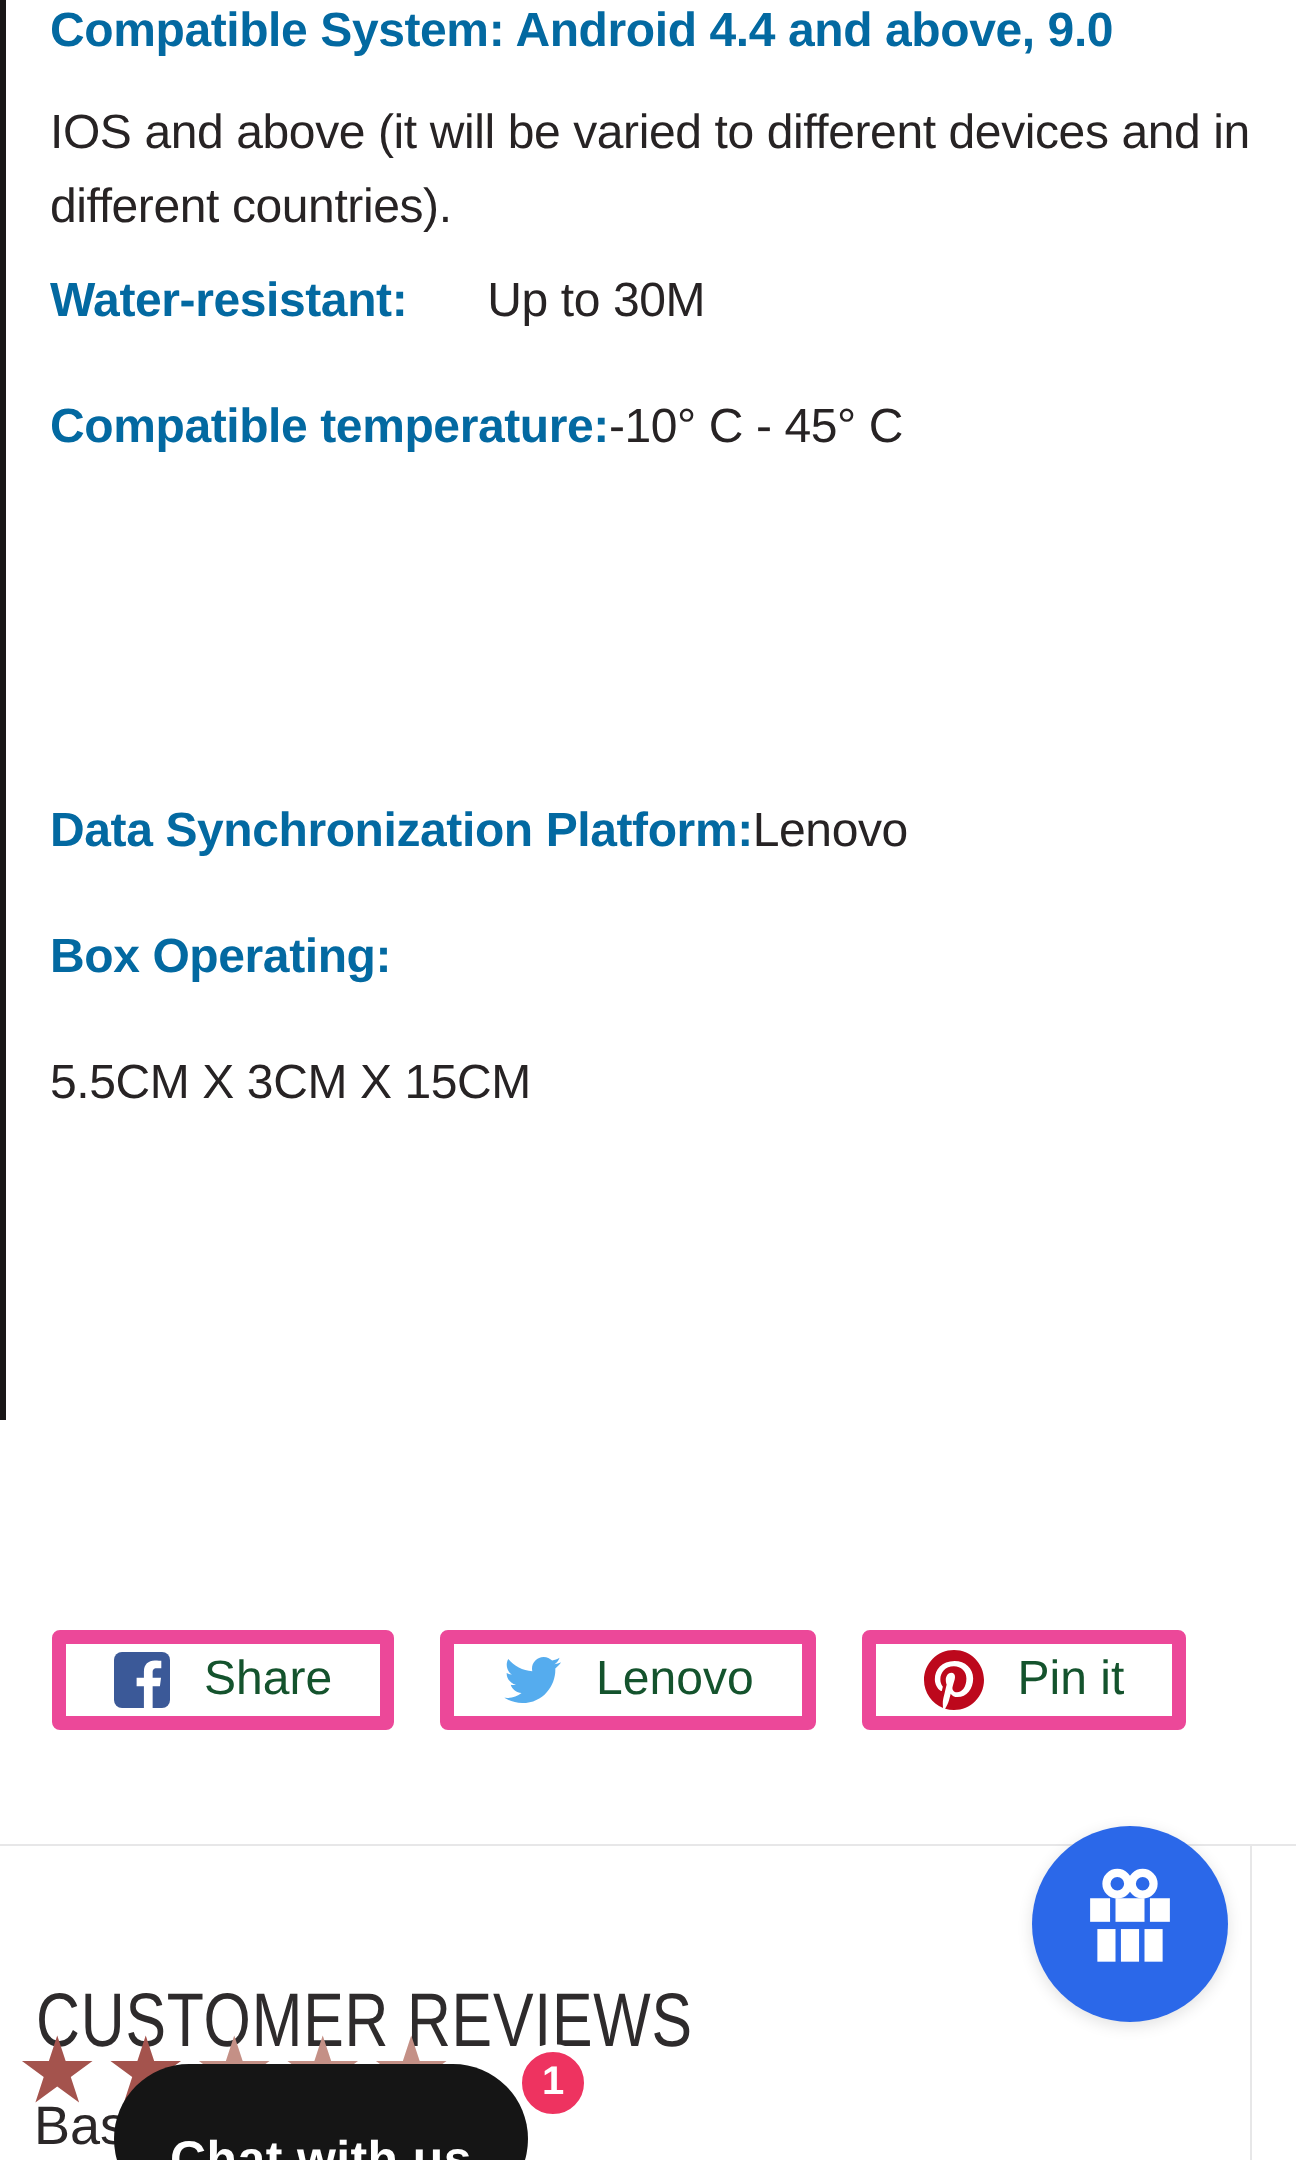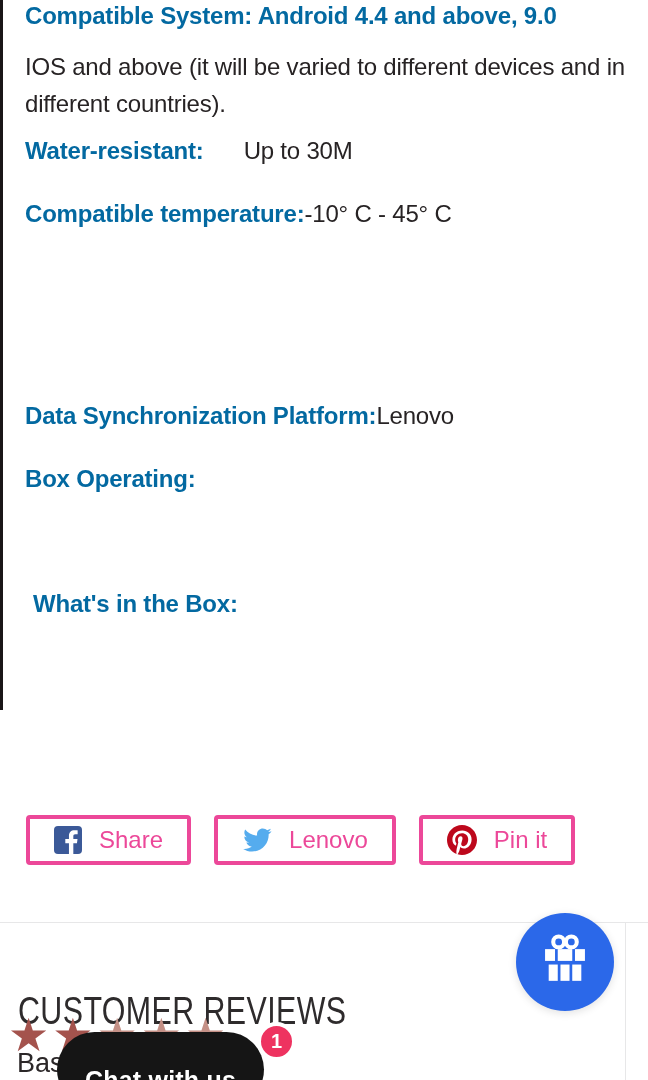--- a/index.html
+++ b/index.html
@@ -11,21 +11,21 @@
   .spec{position:absolute;left:25px;width:603px;font-size:24px;line-height:37px;
         letter-spacing:-0.2px;color:#272324;}
   .spec b{font-weight:700;color:#0369a1;text-align:center;}
   .gap-sm{margin-left:0;}
   .gap-md{margin-left:40px;}
   .gap-xl{margin-left:95px;}
   .clip-line{top:-27px;}
   
   .share-row{position:absolute;left:26px;top:815px;display:flex;gap:23px;}
   .share-btn{display:flex;align-items:center;height:50px;padding:0 24px;background:#ffffff;
-             border:4px solid #ec4899;border-radius:4px;font-size:24px;color:#ec4899;cursor:pointer;}
+             border:7px solid #ec4899;border-radius:4px;font-size:24px;color:#14532d;cursor:pointer;}
   .share-btn .s-icon{display:flex;align-items:center;margin-right:17px;}
   
   .divider{position:absolute;left:0;top:922px;width:648px;height:1px;background:#e7e7e8;}
   .panel-right-border{position:absolute;left:625px;top:922px;width:1px;height:158px;background:#e7e7e8;}
   .reviews-heading{position:absolute;left:18px;top:958px;font-size:38px;font-weight:500;color:#2e2b2c;
                    transform:scaleX(0.8);transform-origin:left;white-space:nowrap;letter-spacing:0.5px;}
   .stars{position:absolute;left:8px;top:1008px;font-size:46px;letter-spacing:3px;white-space:nowrap;}
   .star-full{color:var(--star-full,#a4534d);}
   .star-light{color:var(--star-light,#c49086);}
   .review-summary{position:absolute;left:17px;top:1048px;font-size:27px;color:#2b2728;white-space:nowrap;}
@@ -68,24 +68,24 @@
 
 
   <p class="spec" style="top:373px">
     <b>Data Synchronization Platform:</b><span class="gap-sm">Lenovo</span>
   </p>
 
   <p class="spec" style="top:436px">
     <b>Box Operating:</b>
   </p>
 
+  <p class="spec" style="top:499px">
+    <span>5.5CM X 3CM X 15CM</span>
+  </p>
 
-  <p class="spec" style="top:561px;left:33px">
-    <b>What's in the Box:</b>
-  </p>
 
 
   <div class="share-row">
     <button class="share-btn">
       <span class="s-icon">
         <span class="fb-box">
           <svg width="28" height="28" viewBox="0 0 24 24">
               <path fill="#3b5998" fill-rule="evenodd" d="M22.675 0H1.325C.593 0 0 .593 0 1.325v21.351C0 23.407.593 24 1.325 24H12.82v-9.294H9.692v-3.622h3.128V8.413c0-3.1 1.893-4.788 4.659-4.788 1.325 0 2.463.099 2.795.143v3.24l-1.918.001c-1.504 0-1.795.715-1.795 1.763v2.313h3.587l-.467 3.622h-3.12V24h6.116c.73 0 1.323-.593 1.323-1.325V1.325C24 .593 23.407 0 22.675 0z"></path>
             </svg>
         </span>

